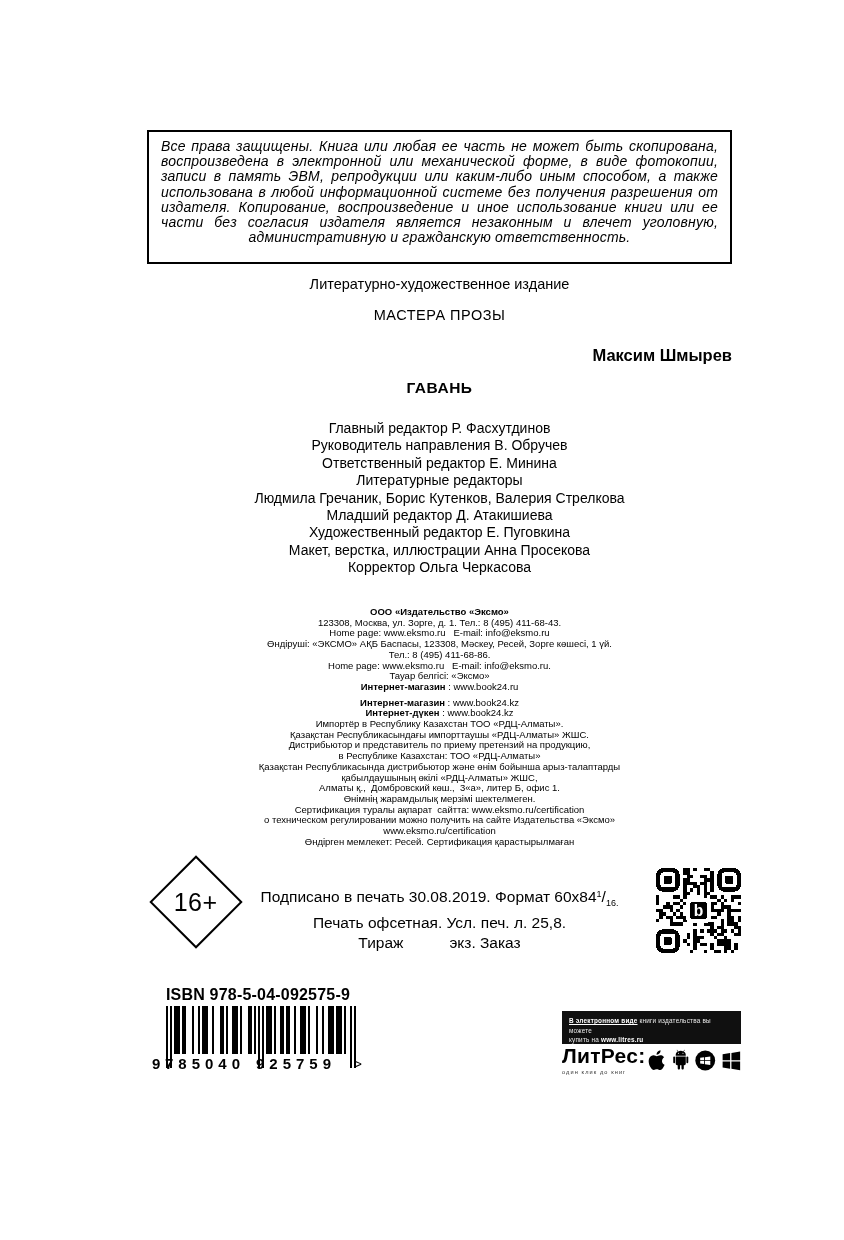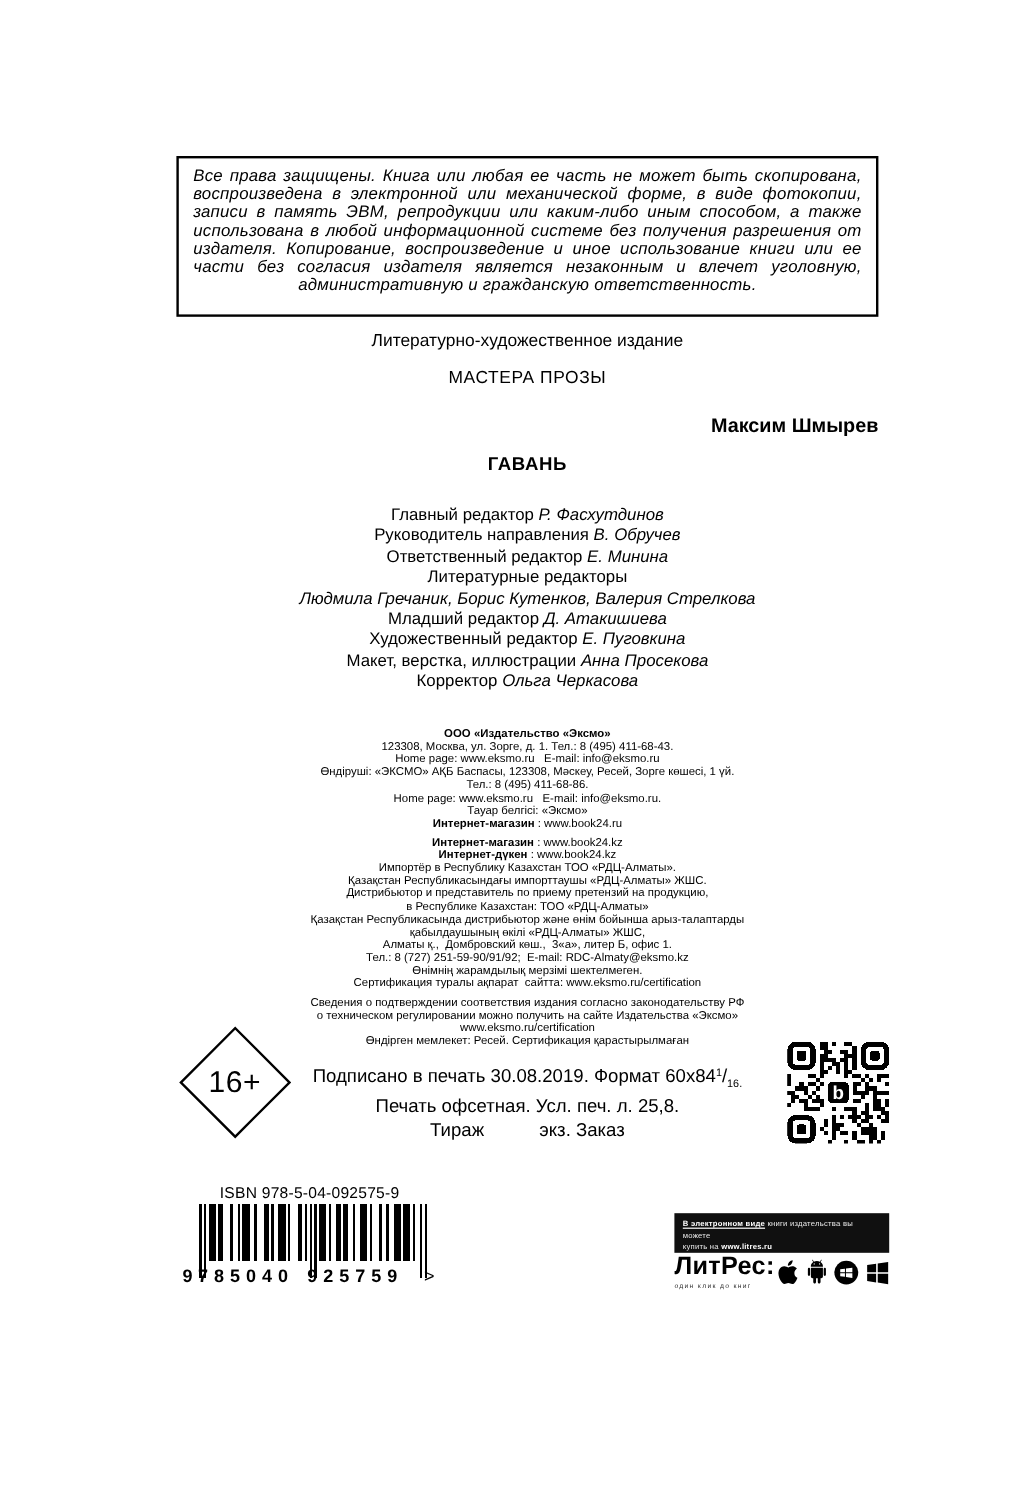--- a/index.html
+++ b/index.html
@@ -16,42 +16,42 @@
   .copyright-box p{
     margin:0;font-style:italic;font-size:14px;line-height:15.2px;
     text-align:justify;text-align-last:center;letter-spacing:.2px;
   }
   .centercol{position:absolute;left:147px;width:585px;text-align:center;}
   .edition-line{top:276px;font-size:14.5px;}
   .series-line{top:307px;font-size:14.5px;letter-spacing:.5px;}
   .author-line{top:346px;font-size:16.5px;font-weight:bold;text-align:right;}
   .title-line{top:379px;font-size:15.5px;font-weight:bold;letter-spacing:.5px;}
   .credits{top:420px;font-size:14px;line-height:17.4px;}
-  .credit-line .it{font-style:italic;}
+  .credit-line .it{}
   
   .imprint{top:607px;font-size:9.5px;line-height:10.7px;}
   .imp-line .b{font-weight:bold;}
   .imp-line.gap{margin-top:5px;}
   
   .diamond{
     position:absolute;left:163px;top:869px;width:66px;height:66px;
     border:2px solid #000;box-sizing:border-box;transform:rotate(45deg);
     display:flex;align-items:center;justify-content:center;background:#fff;
   }
   .diamond span{transform:rotate(-45deg);font-size:25px;letter-spacing:.5px;}
   
   .print-info{top:884px;font-size:15.5px;line-height:20px;}
   .print-info .sup{font-size:9px;vertical-align:5px;}
   .print-info .sub{font-size:9px;vertical-align:-4px;}
   .print-info .spacer{display:inline-block;width:46px;}
   
   .qr{position:absolute;left:656px;top:868px;width:85px;height:85px;}
   
   .isbn-area{position:absolute;left:152px;top:986px;width:212px;}
-  .isbn-label{font-size:13px;font-weight:400;letter-spacing:.2px;text-align:center;white-space:nowrap;}
+  .isbn-label{font-size:16px;font-weight:700;letter-spacing:.2px;text-align:center;white-space:nowrap;}
   .barcode{display:block;margin-top:2px;}
   .bc-digits{
     position:absolute;left:0;top:68px;width:212px;height:18px;
     font-size:15px;font-weight:700;display:flex;align-items:flex-end;
   }
   .bc-lead{width:13px;text-align:left;}
   .bc-left{width:85px;letter-spacing:5px;}
   .bc-right{width:92px;text-align:center;letter-spacing:5px;}
   .bc-trail{width:20px;text-align:right;font-weight:400;}
   
@@ -105,24 +105,22 @@
       <div class="imp-line"><span class="b">Интернет-магазин</span><span> : www.book24.ru</span></div>
       <div class="imp-line gap"><span class="b">Интернет-магазин</span><span> : www.book24.kz</span></div>
       <div class="imp-line"><span class="b">Интернет-дүкен</span><span> : www.book24.kz</span></div>
       <div class="imp-line"><span>Импортёр в Республику Казахстан ТОО «РДЦ-Алматы».</span></div>
       <div class="imp-line"><span>Қазақстан Республикасындағы импорттаушы «РДЦ-Алматы» ЖШС.</span></div>
       <div class="imp-line"><span>Дистрибьютор и представитель по приему претензий на продукцию,</span></div>
       <div class="imp-line"><span>в Республике Казахстан: ТОО «РДЦ-Алматы»</span></div>
       <div class="imp-line"><span>Қазақстан Республикасында дистрибьютор және өнім бойынша арыз-талаптарды</span></div>
       <div class="imp-line"><span>қабылдаушының өкілі «РДЦ-Алматы» ЖШС,</span></div>
       <div class="imp-line"><span>Алматы қ.,&nbsp; Домбровский көш.,&nbsp; 3«а», литер Б, офис 1.</span></div>
-      <div class="imp-line"><span>Тел.: 8 (727) 251-59-90/91/92;&nbsp; E-mail: RDC-Almaty@eksmo.kz</span></div>
       <div class="imp-line"><span>Өнімнің жарамдылық мерзімі шектелмеген.</span></div>
       <div class="imp-line"><span>Сертификация туралы ақпарат&nbsp; сайтта: www.eksmo.ru/certification</span></div>
-      <div class="imp-line gap"><span>Сведения о подтверждении соответствия издания согласно законодательству РФ</span></div>
       <div class="imp-line"><span>о техническом регулировании можно получить на сайте Издательства «Эксмо»</span></div>
       <div class="imp-line"><span>www.eksmo.ru/certification</span></div>
       <div class="imp-line"><span>Өндірген мемлекет: Ресей. Сертификация қарастырылмаған</span></div>
     </div>
 
   <div class="diamond">
     <span>16+</span>
   </div>
 
   <div class="centercol print-info">

